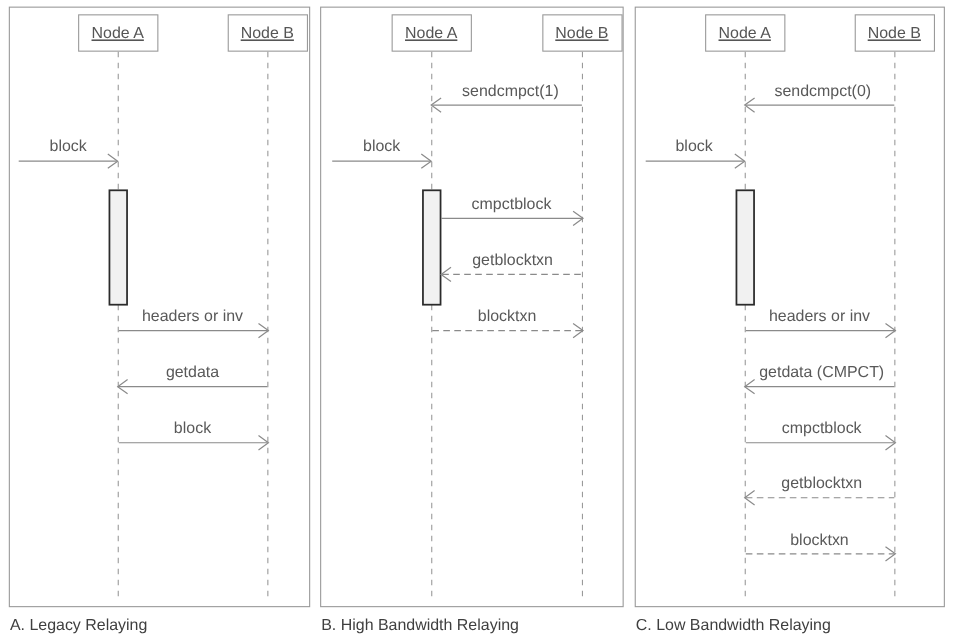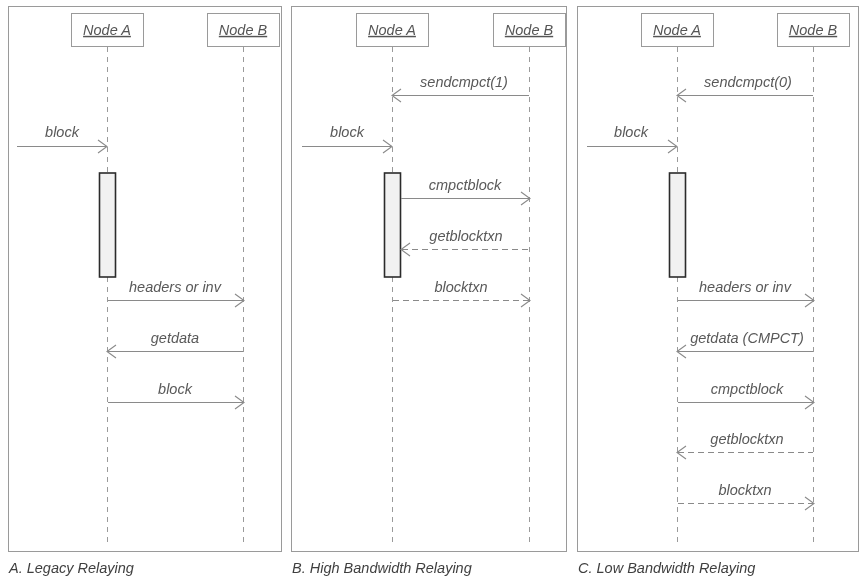--- a/index.html
+++ b/index.html
@@ -14,21 +14,20 @@
     color: #4a4a4a;
     overflow: hidden;
     position: relative;
   }
   #diagram-root {
     position: absolute;
     left: 0;
     top: 0;
     width: 867px;
     height: 581px;
-    font-style: italic;
   }
   svg.diagram {
     display: block;
     width: 867px;
     height: 581px;
   }
   .panel-frame {
     fill: none;
     stroke: #9a9a9a;
     stroke-width: 1;

